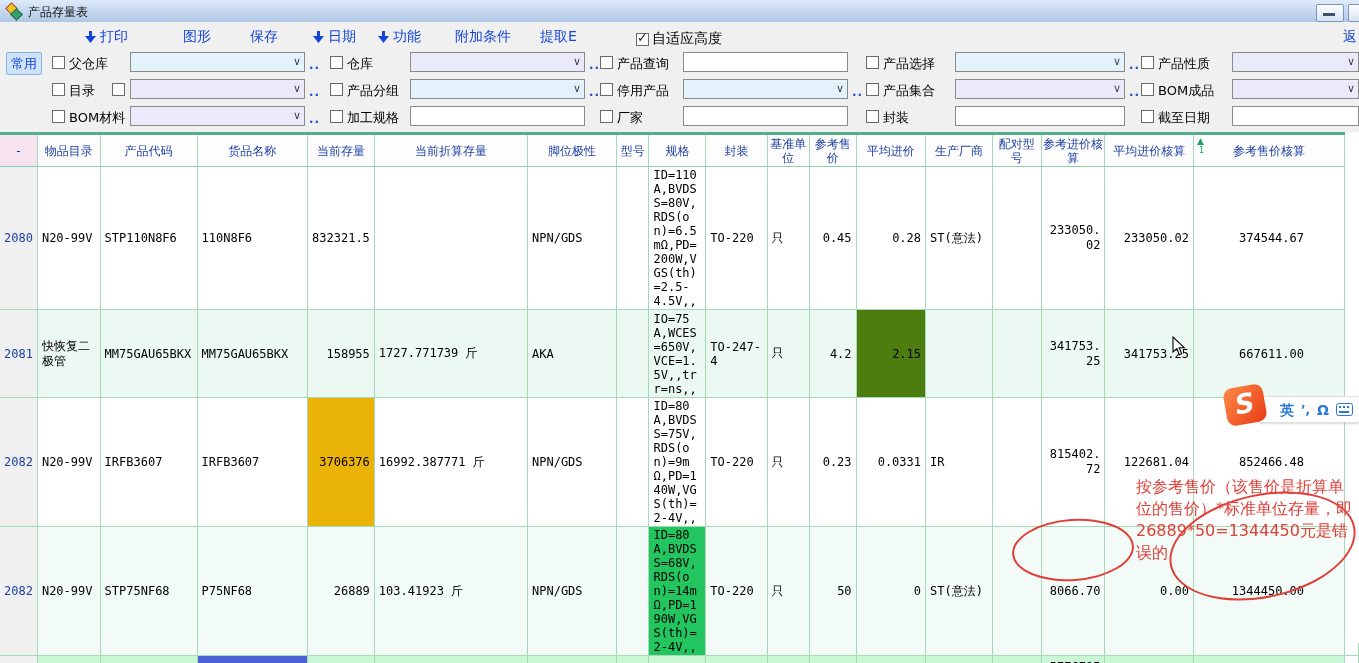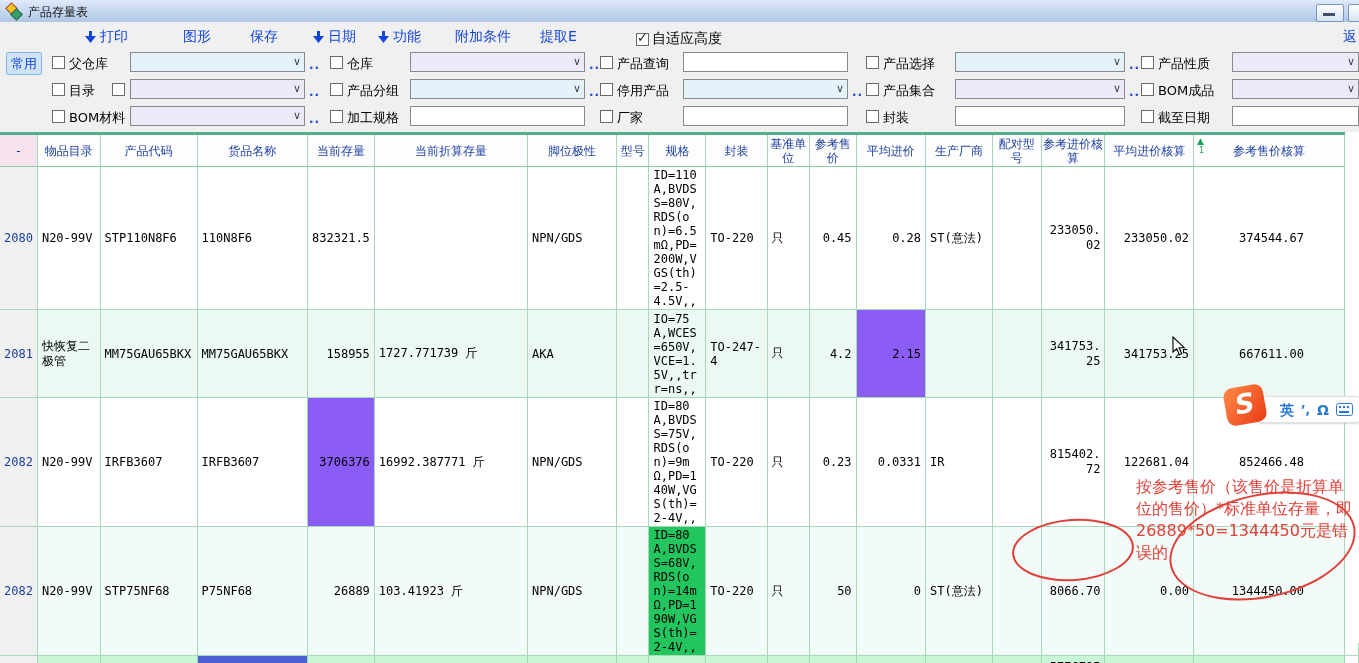--- a/index.html
+++ b/index.html
@@ -284,34 +284,34 @@
             <td style="background: rgb(236, 249, 242);">MM75GAU65BKX</td>
             <td style="background: rgb(236, 249, 242);">MM75GAU65BKX</td>
             <td class="al-r" style="background: rgb(236, 249, 242);">158955</td>
             <td style="background: rgb(236, 249, 242);">1727.771739 斤</td>
             <td style="background: rgb(236, 249, 242);">AKA</td>
             <td style="background: rgb(236, 249, 242);"></td>
             <td class="spec" style="background: rgb(236, 249, 242);">IO=75A,WCES=650V,VCE=1.5V,,trr=ns,,</td>
             <td style="background: rgb(236, 249, 242);">TO-247-4</td>
             <td style="background: rgb(236, 249, 242);">只</td>
             <td class="al-r" style="background: rgb(236, 249, 242);">4.2</td>
-            <td class="al-r" style="background: #8b5cf6;">2.15</td>
+            <td class="al-r" style="background: #4d7c0f;">2.15</td>
             <td class="wrap" style="background: rgb(236, 249, 242);"></td>
             <td style="background: rgb(236, 249, 242);"></td>
             <td class="al-r wrap" style="background: rgb(236, 249, 242);">341753.25</td>
             <td class="al-r" style="background: rgb(236, 249, 242);">341753.25</td>
             <td class="al-r" style="background: rgb(236, 249, 242); padding-right: 40px;">667611.00</td>
             <td style="background: rgb(255, 255, 255);"></td>
           </tr>
           <tr style="height: 107px;">
             <td class="rownum">2082</td>
             <td class="wrap" style="background: rgb(255, 255, 255);">N20-99V</td>
             <td style="background: rgb(255, 255, 255);">IRFB3607</td>
             <td style="background: rgb(255, 255, 255);">IRFB3607</td>
-            <td class="al-r" style="background: #8b5cf6;">3706376</td>
+            <td class="al-r" style="background: #eab308;">3706376</td>
             <td style="background: rgb(255, 255, 255);">16992.387771 斤</td>
             <td style="background: rgb(255, 255, 255);">NPN/GDS</td>
             <td style="background: rgb(255, 255, 255);"></td>
             <td class="spec" style="background: rgb(255, 255, 255);">ID=80A,BVDSS=75V,RDS(on)=9mΩ,PD=140W,VGS(th)=2-4V,,</td>
             <td style="background: rgb(255, 255, 255);">TO-220</td>
             <td style="background: rgb(255, 255, 255);">只</td>
             <td class="al-r" style="background: rgb(255, 255, 255);">0.23</td>
             <td class="al-r" style="background: rgb(255, 255, 255);">0.0331</td>
             <td class="wrap" style="background: rgb(255, 255, 255);">IR</td>
             <td style="background: rgb(255, 255, 255);"></td>

